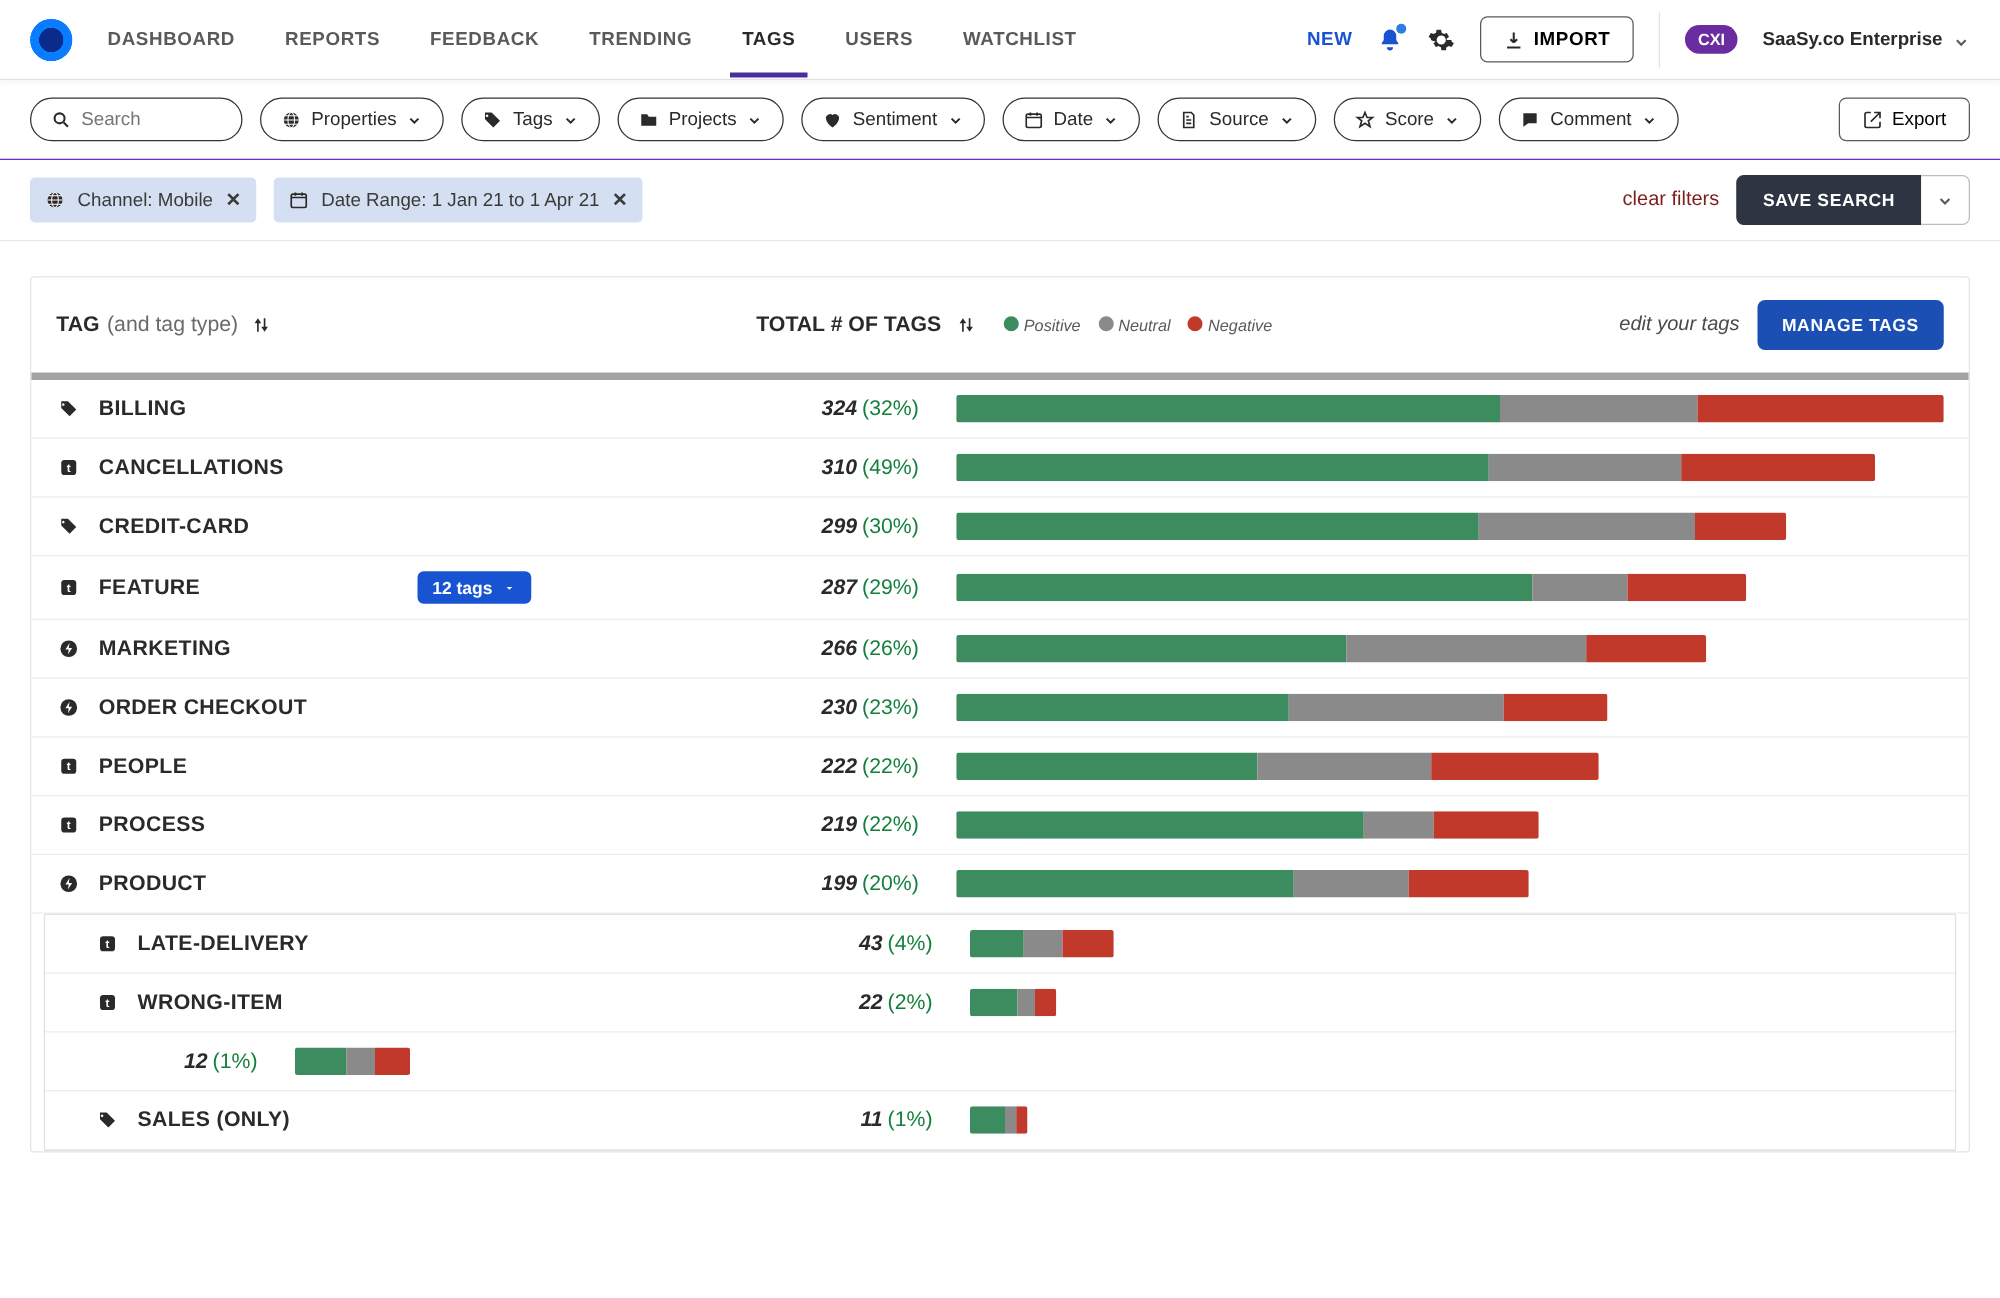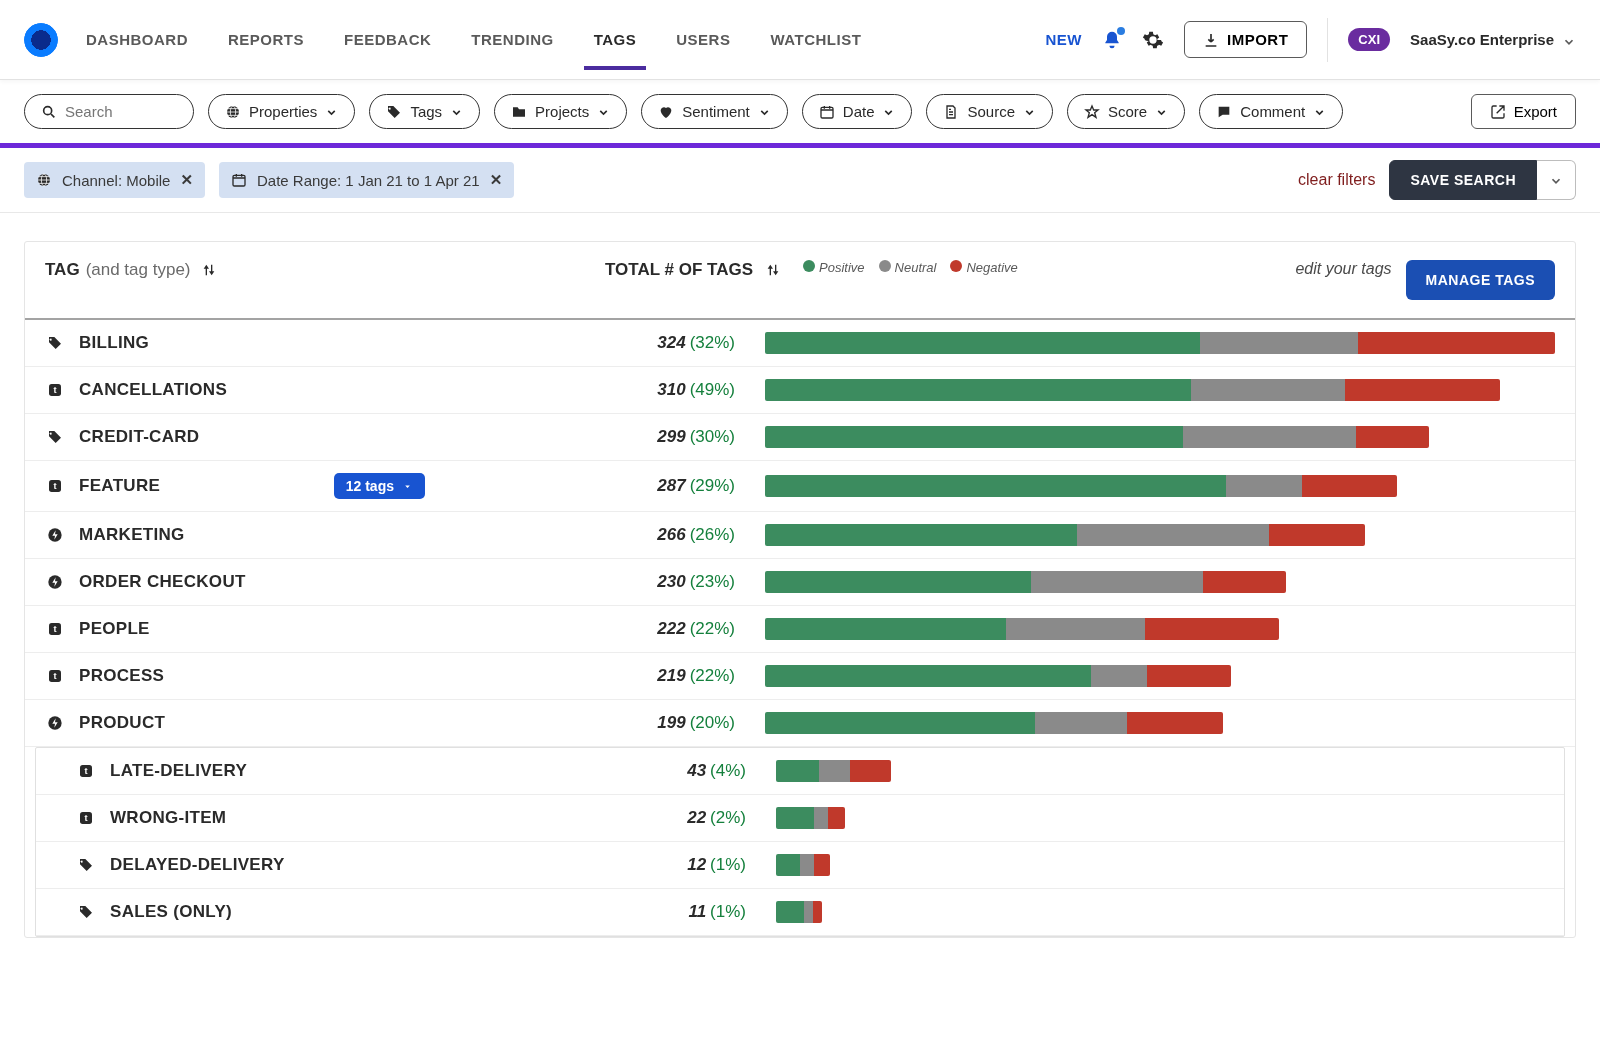--- a/index.html
+++ b/index.html
@@ -6,21 +6,21 @@
 body {
   font-family: -apple-system, BlinkMacSystemFont, "Segoe UI", Helvetica, Arial, sans-serif;
   background: #fff;
   color: #2a2a2a;
   font-size: 14px;
   width: 1600px;
 }
 .topnav {
   display: flex;
   align-items: center;
-  height: 80px;
+  height: 64px;
   padding: 0 24px;
   border-bottom: 1px solid #e2e2e2;
   background: #fff;
   box-shadow: 0 2px 4px rgba(0,0,0,0.04);
 }
 .logo {
   width: 34px; height: 34px; border-radius: 50%;
   background: radial-gradient(circle at center, #0a2b8c 0 40%, #0a7cff 41% 70%, #bdd9ff 71% 100%);
   margin-right: 28px;
 }
@@ -46,21 +46,21 @@
 }
 .nav-div { width: 1px; height: 44px; background: #e2e2e2; }
 .cxi-badge {
   background: #6a2c9f; color: #fff; font-weight: 800; font-size: 13px;
   padding: 4px 10px; border-radius: 12px;
 }
 .org-switch { display: flex; align-items: flex-end; gap: 8px; font-weight: 600; font-size: 15px; cursor: pointer; }
 
 .filterbar {
   display: flex; align-items: center; gap: 14px; padding: 14px 24px;
-  border-bottom: 5px solid #6d28d9;
+  border-bottom: 1px solid #6d28d9;
 }
 .pill {
   display: flex; align-items: center; gap: 8px;
   border: 1px solid #333; border-radius: 22px;
   padding: 8px 16px; font-size: 15px; font-weight: 500;
   background: #fff; cursor: pointer;
 }
 .search-pill { width: 170px; }
 .search-pill input { border: none; outline: none; font-size: 15px; flex: 1; min-width: 0; }
 .filterbar-spacer { flex: 1; }
@@ -91,22 +91,22 @@
   background: #fff; border: 1px solid #bdbdbd; border-left: none;
   border-radius: 0 6px 6px 0; padding: 11px 12px; cursor: pointer;
   display: flex; align-items: center;
 }
 
 .main { padding: 28px 24px; }
 .panel {
   border: 1px solid #e5e5e5; border-radius: 3px; background: #fff; overflow: hidden;
 }
 .panel-head {
-  display: flex; align-items: flex-start; padding: 18px 20px;
-  border-bottom: 2px solid #a3a3a3;
+  display: flex; align-items: center; padding: 18px 20px;
+  border-bottom: 6px solid #a3a3a3;
 }
 .col-tag-head { width: 560px; display: flex; align-items: center; gap: 6px; }
 .col-total-head { width: 190px; display: flex; align-items: center; gap: 8px; }
 .head-label { font-weight: 800; font-size: 17px; }
 .head-sub { color: #6a6a6a; font-size: 17px; }
 .sort-icon { margin-left: 4px; color: #2a2a2a; }
 .legend { display: flex; align-items: center; gap: 14px; font-size: 13px; color: #5a5a5a; font-style: italic; margin-left: 8px; }
 .legend-dot { width: 12px; height: 12px; border-radius: 50%; display: inline-block; margin-right: 4px; }
 .dot-pos { background: #3c8c5f; }
 .dot-neu { background: #8a8a8a; }
@@ -560,28 +560,20 @@
           <div class="row-numcol"><span class="num-bold">22</span><span class="num-pct">(2%)</span></div>
           <div class="row-barcol">
             <div class="bar-outer" style="width:9%">
               <div class="bar-pos" style="flex:55"></div>
               <div class="bar-neu" style="flex:20"></div>
               <div class="bar-neg" style="flex:25"></div>
             </div>
           </div>
         </div>
         <div class="row child">
-          <div class="row-tagcol">
-            <span class="tag-type-icon">
-              <svg width="16" height="16" viewBox="0 0 24 24" fill="#2a2a2a">
-                <path d="M3 3h8l10 10-8 8L3 11V3zm4 4a1.5 1.5 0 1 0 0 .01z"></path>
-              </svg>
-            </span>
-            <span class="tag-name">DELAYED-DELIVERY</span>
-          </div>
           <div class="row-numcol"><span class="num-bold">12</span><span class="num-pct">(1%)</span></div>
           <div class="row-barcol">
             <div class="bar-outer" style="width:7%">
               <div class="bar-pos" style="flex:45"></div>
               <div class="bar-neu" style="flex:25"></div>
               <div class="bar-neg" style="flex:30"></div>
             </div>
           </div>
         </div>
         <div class="row child">

